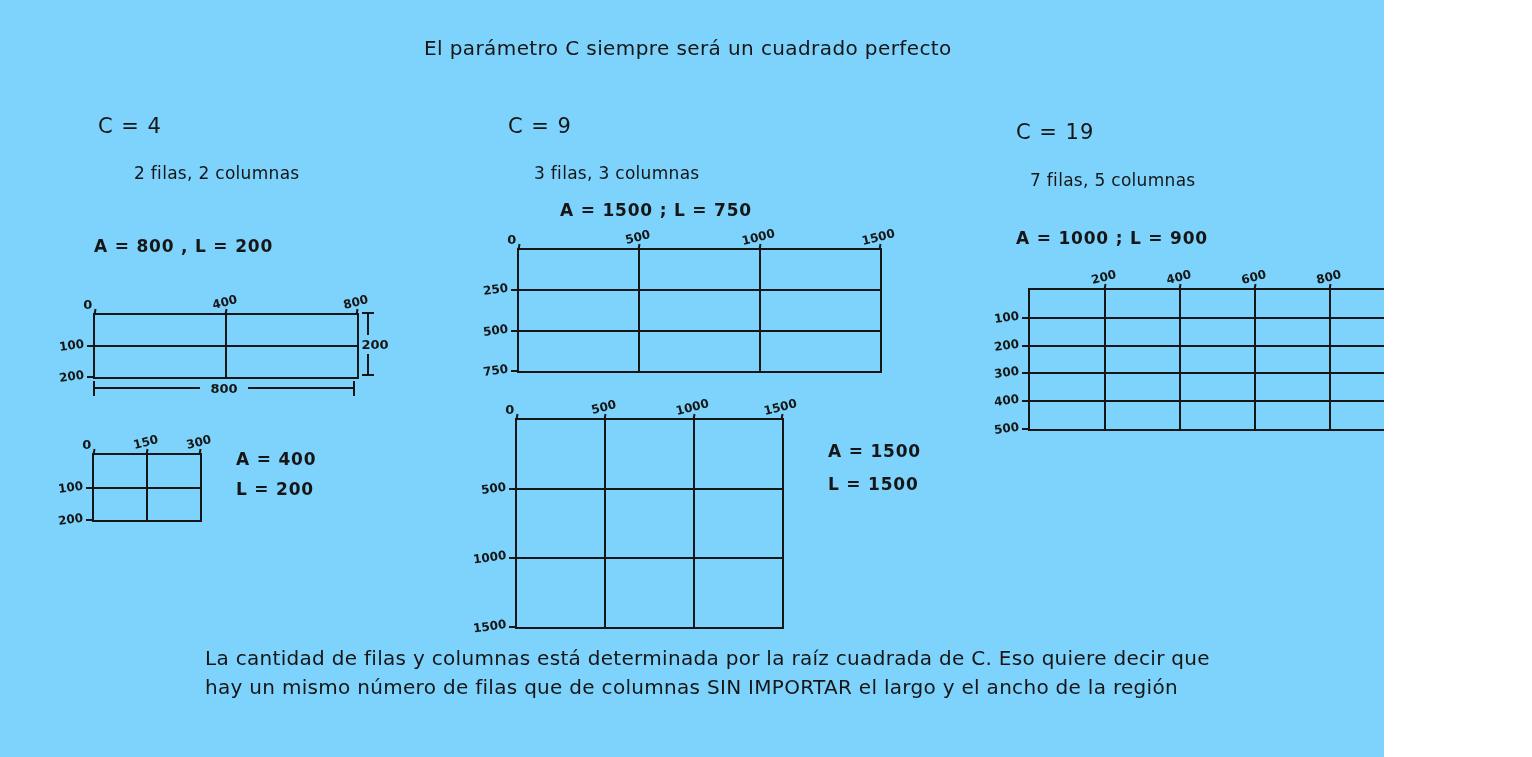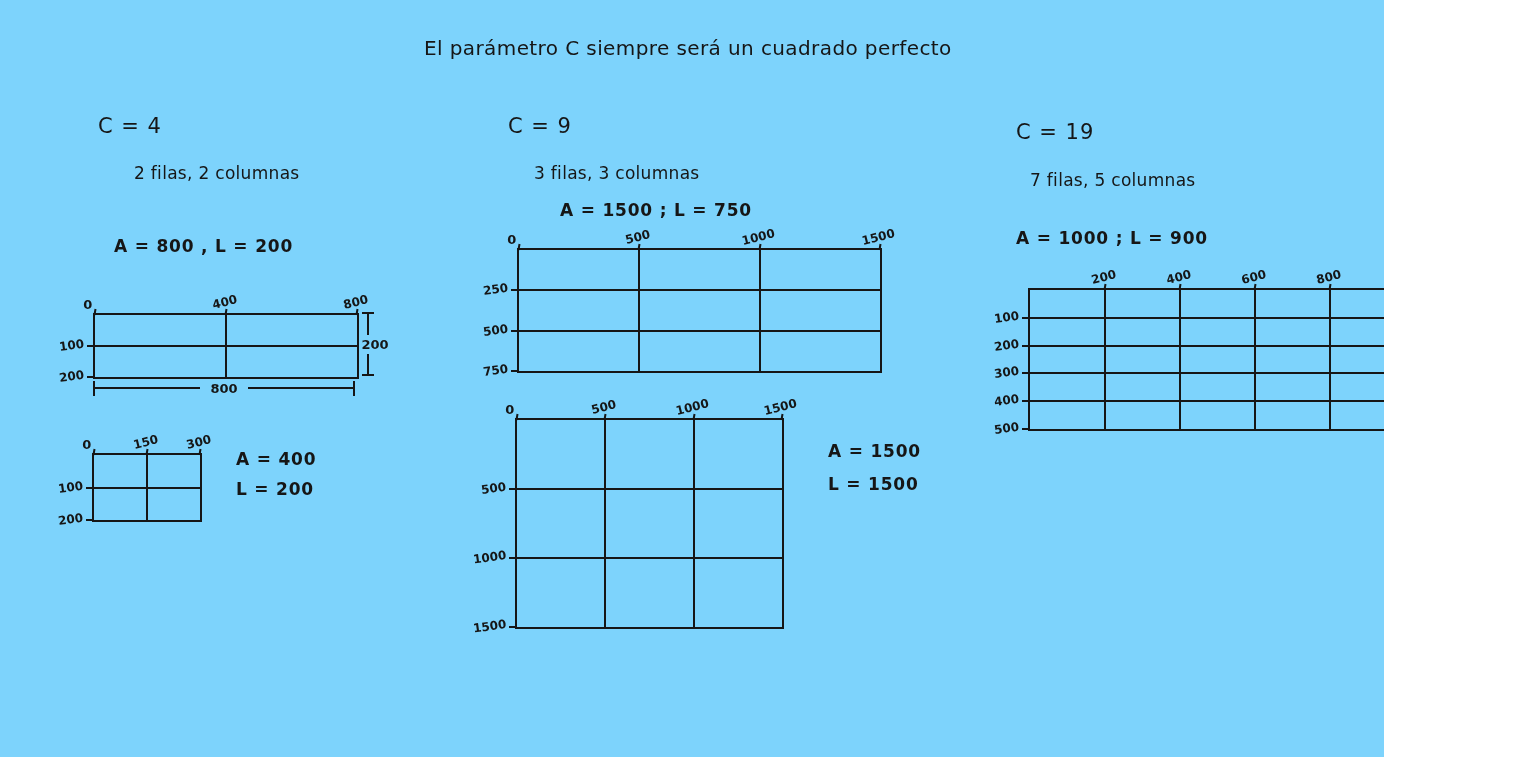--- a/index.html
+++ b/index.html
@@ -36,21 +36,21 @@
 </style>
 </head>
 <body>
 
 <div id="canvas">
 
   <div class="title">El parámetro C siempre será un cuadrado perfecto</div>
 
   <div class="heading" style="left:98px;top:114px;">C = 4</div>
   <div class="subheading" style="left:134px;top:163px;">2 filas, 2 columnas</div>
-  <div class="dimlabel" style="left:94px;top:236px;margin-left:20px;">A = 800 ,   L = 200</div>
+  <div class="dimlabel" style="left:94px;top:236px;">A = 800 ,   L = 200</div>
 
   <div class="grid" style="left:93px;top:313px;width:262px;height:62px;">
       <div class="vline" style="left: 50%;"></div>
       <div class="hline" style="top: 50%;"></div>
       <div class="tickmark-top" style="left: 0%;"></div>
       <div class="tick-label-top zero" style="left: 0%;">0</div>
       <div class="tickmark-top" style="left: 50%;"></div>
       <div class="tick-label-top" style="left: 50%;">400</div>
       <div class="tickmark-top" style="left: 100%;"></div>
       <div class="tick-label-top" style="left: 100%;">800</div>
@@ -169,14 +169,18 @@
       <div class="tickmark-left" style="top: 40%;"></div>
       <div class="tick-label-left" style="top: 40%;">200</div>
       <div class="tickmark-left" style="top: 60%;"></div>
       <div class="tick-label-left" style="top: 60%;">300</div>
       <div class="tickmark-left" style="top: 80%;"></div>
       <div class="tick-label-left" style="top: 80%;">400</div>
       <div class="tickmark-left" style="top: 100%;"></div>
       <div class="tick-label-left" style="top: 100%;">500</div>
     </div>
 
+  <div class="footer">
+    <div>La cantidad de filas y columnas está determinada por la raíz cuadrada de C. Eso quiere decir que</div>
+    <div>hay un mismo número de filas que de columnas SIN IMPORTAR el largo y el ancho de la región</div>
+  </div>
 
 </div>
 
 </body></html>

